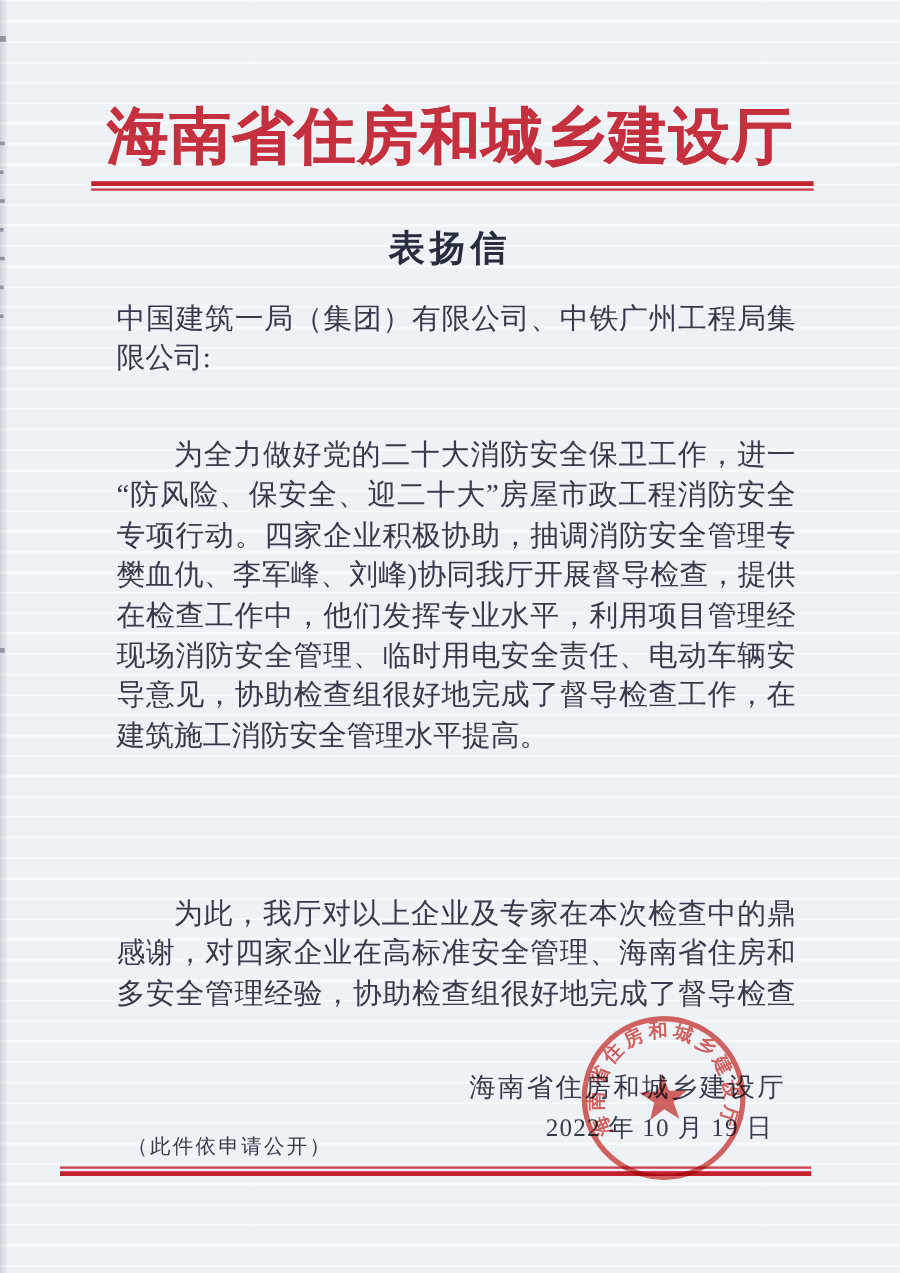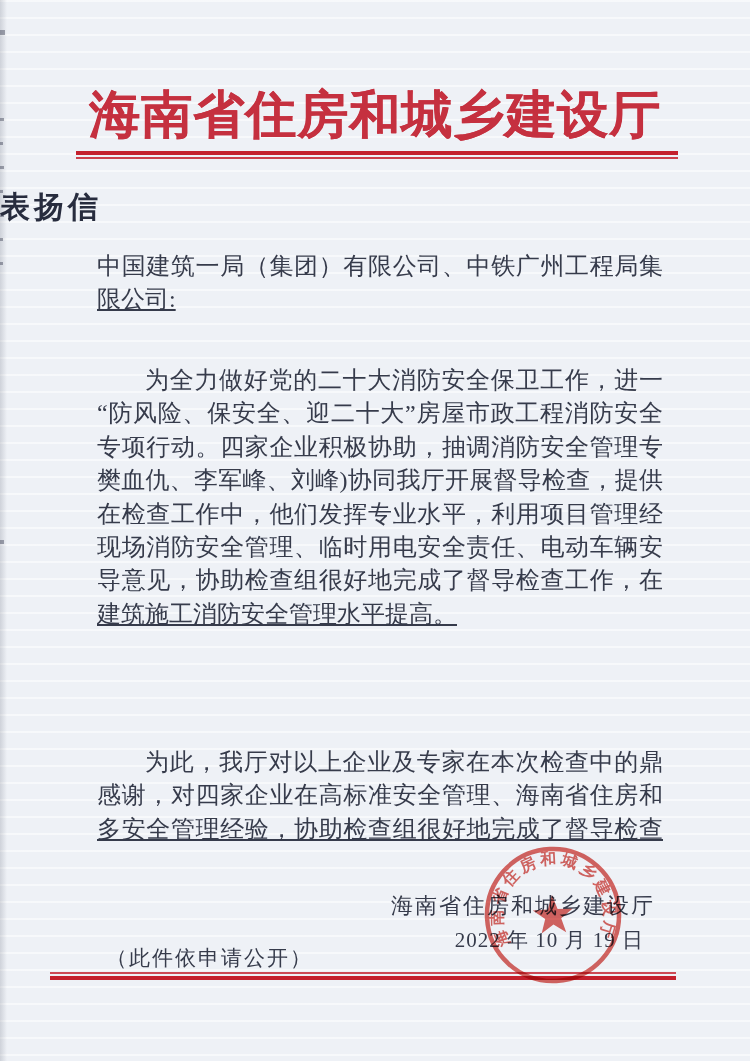--- a/index.html
+++ b/index.html
@@ -26,39 +26,39 @@
     color:#c5303f; letter-spacing:1px; line-height:62px;
     font-family:"Liberation Serif","DejaVu Serif",serif;
     text-shadow:0.6px 0 0 #c5303f;
   }
   .rule-top { position:absolute; top:151px; left:76px; width:602px; }
   .rule-top .bar-thick { height:4px; background:#c4202d; }
   .rule-top .bar-thin  { height:2px; background:#c4202d; margin-top:2px; opacity:.85;}
 
   .letter-title {
     position:absolute; top:187px; left:0; width:100%;
-    font-size:30px; font-weight:700;
+    text-align:center; font-size:30px; font-weight:700;
     color:#272c3e; letter-spacing:4px;
   }
 
   .bodyblock { position:absolute; left:97px; width:566px; color:#363b4b;
     font-size:24px; }
   .p1 { top:250px; } .p2 { top:364px; } .p3 { top:746px; }
   .line { height:33.4px; line-height:33.4px; overflow:hidden;
     text-align:justify; text-align-last:justify; text-justify:inter-character;
     white-space:normal; }
-  .line.end { text-align-last:left;text-decoration:underline; }
+  .line.end { text-align-last:left; }
   .line.indent { text-indent:2em; }
 
   .signature { position:absolute; top:891px; left:0; right:95px;
     text-align:right; font-size:22px; color:#363b4b; letter-spacing:2px;}
   .sigdate { position:absolute; top:926px; left:0; right:106px;
     text-align:right; font-size:21px; color:#363b4b; letter-spacing:1px;}
   .disclosure { position:absolute; top:944px; left:106px;
-    font-size:21px; color:#363b4b; letter-spacing:2px;}
+    font-size:17px; color:#363b4b; letter-spacing:2px;}
 
   .rule-bottom { position:absolute; top:972px; left:50px; width:626px; }
   .rule-bottom .bar-thin  { height:2px; background:#c4202d; opacity:.8;}
   .rule-bottom .bar-thick { height:4px; background:#c4202d; margin-top:2px; }
 
   .seal { position:absolute; left:478px; top:840px; width:150px; height:150px;
     mix-blend-mode:multiply; opacity:.82; transform:rotate(-3deg); }
 </style>
 </head>
 <body>

